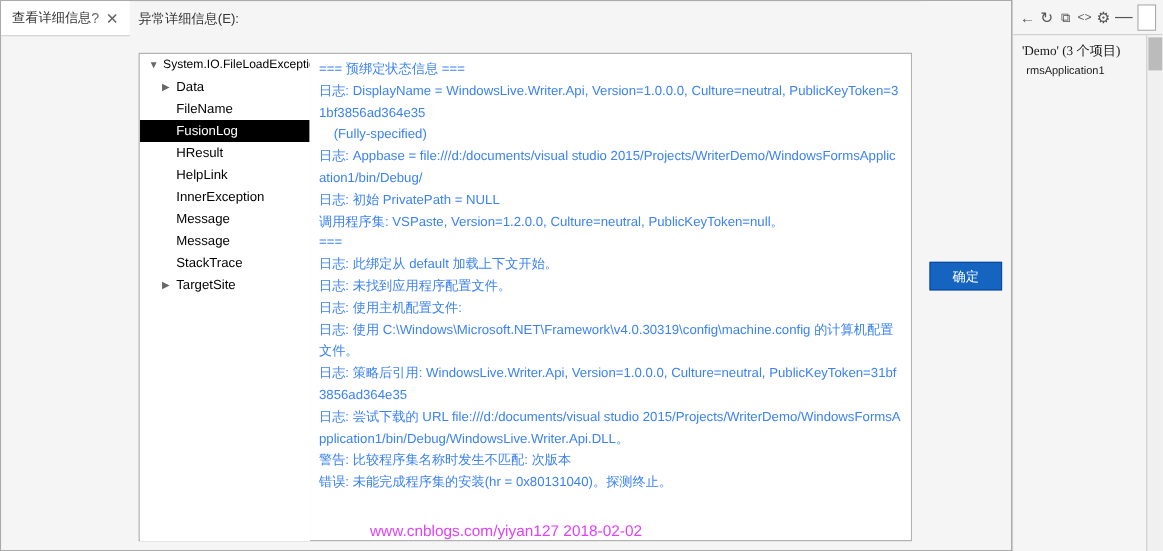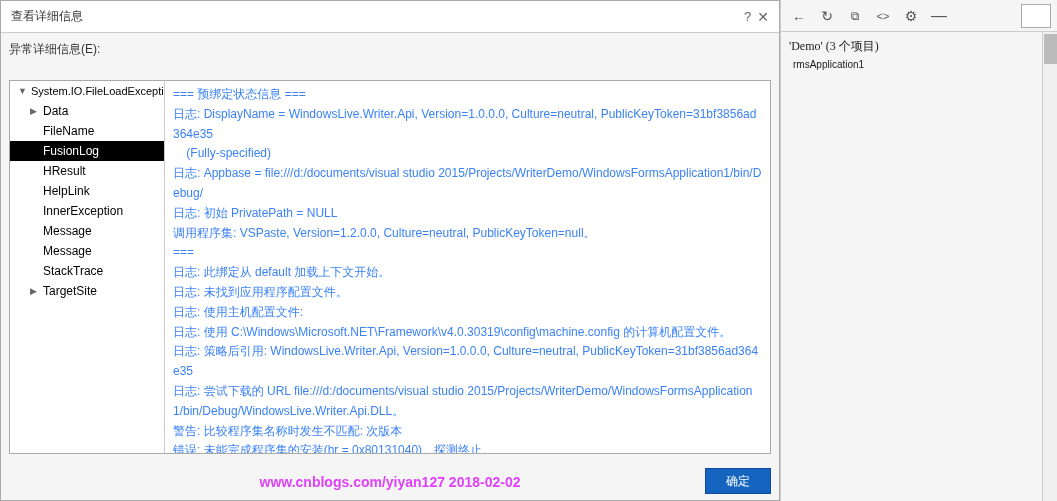--- a/index.html
+++ b/index.html
@@ -1,25 +1,24 @@
 <!DOCTYPE html>
 <html><head>
   <meta charset="utf-8">
   <style>
     * { box-sizing: border-box; margin: 0; padding: 0; font-family: "Microsoft YaHei", "SimSun", sans-serif; }
     body { background: #f0f0f0; display: flex; width: 1057px; height: 501px; overflow: hidden; }
 
     
     .dialog {
-      width: 780px;
+      width: 920px;
       height: 501px;
       background: #f5f5f5;
       border: 1px solid #aaa;
       display: flex;
-      flex-direction: column;
       position: relative;
     }
 
     .dialog-titlebar {
       background: #fff;
       border-bottom: 1px solid #ccc;
       padding: 6px 10px;
       display: flex;
       align-items: center;
       justify-content: space-between;
@@ -124,21 +123,21 @@
       background: #f5f5f5;
     }
 
     .watermark {
       position: absolute;
       bottom: 10px;
       left: 50%;
       transform: translateX(-50%);
       color: #e040fb;
       font-size: 14px;
-      font-weight: bold;
+      font-weight: normal;
       white-space: nowrap;
     }
 
     .ok-button {
       background: #1565c0;
       color: #fff;
       border: 1px solid #0d47a1;
       padding: 4px 20px;
       font-size: 12px;
       cursor: pointer;

